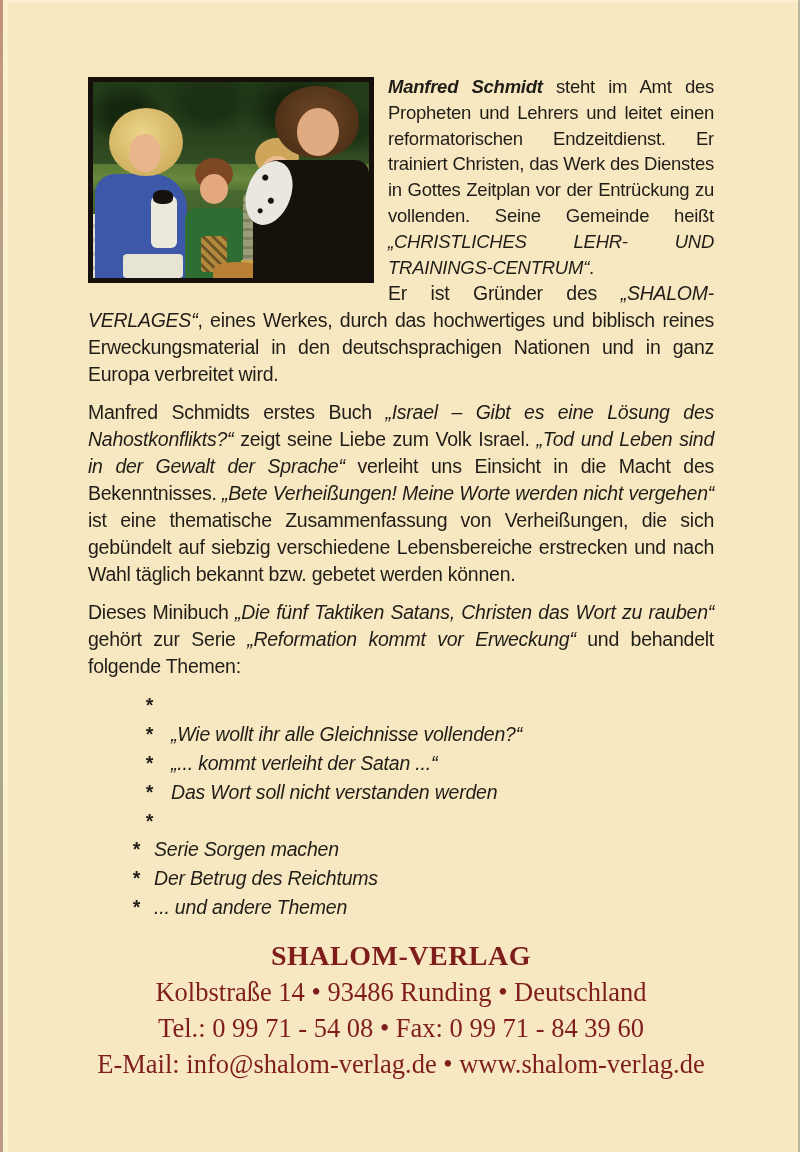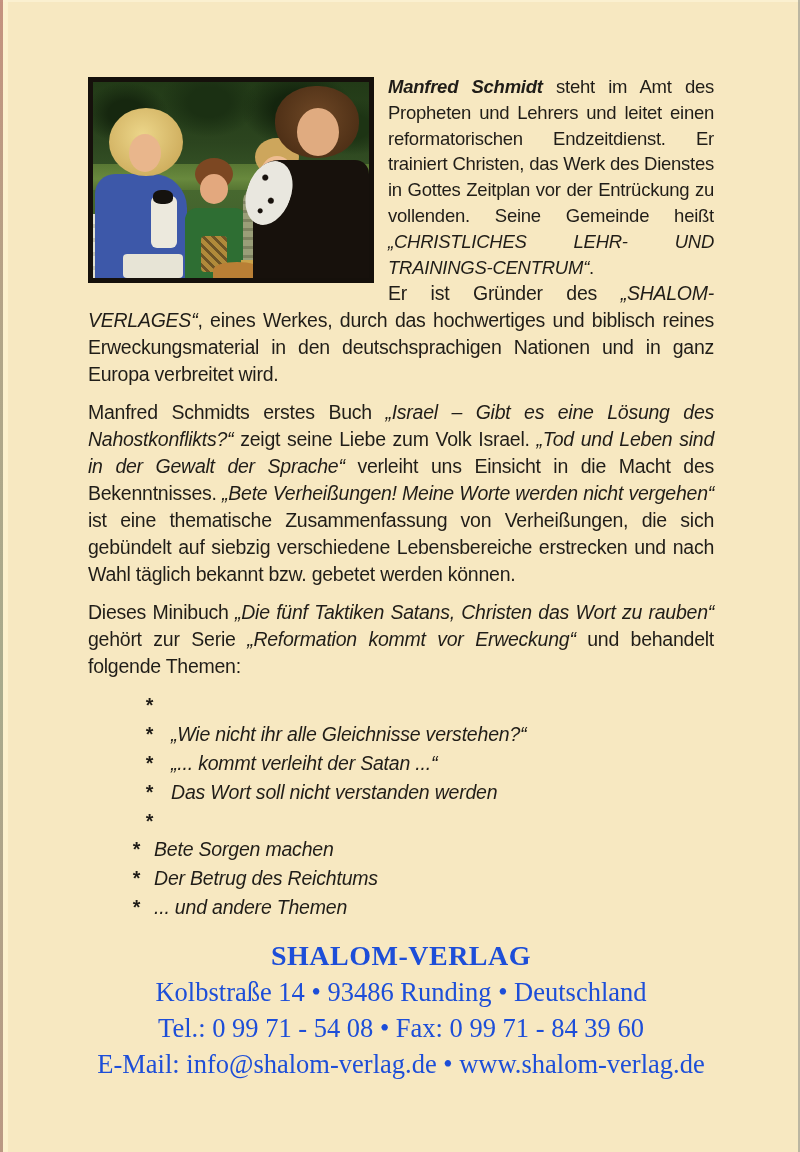--- a/index.html
+++ b/index.html
@@ -87,21 +87,21 @@
   
   .themes{margin:4px 0 0 0;padding:0;list-style:none;font-style:italic;}
   .theme{display:flex;font-size:19.5px;line-height:28.8px;letter-spacing:-0.2px;padding-left:57px;}
   .theme .star{font-weight:bold;font-style:italic;width:26px;flex:none;}
   .theme.tight{padding-left:44px;}
   .theme.tight .star{width:22px;}
 
   
   .publisher{
     font-family:"Liberation Serif",serif;
-    text-align:center;margin-top:16px;line-height:36px;color:#1d4ed8;
+    text-align:center;margin-top:16px;line-height:36px;color:#7f1d1d;
   }
   .pub-name{font-weight:bold;font-size:28px;letter-spacing:0.5px;}
   .pub-line{font-size:26.5px;}
 </style>
 </head>
 <body>
 
 <div class="page">
   <div class="edge edge-top"></div>
   <div class="edge edge-left"></div>
@@ -151,36 +151,36 @@
     <p class="para">
       <span>Dieses Minibuch </span><span class="it">„Die fünf Taktiken Satans, Christen das Wort zu rauben“</span><span> gehört zur Serie </span><span class="it">„Reformation kommt vor Erweckung“</span><span> und behandelt folgende Themen:</span>
     </p>
 
     <ul class="themes">
       <li class="theme">
           <span class="star">*</span>
         </li>
       <li class="theme">
           <span class="star">*</span>
-          <span>„Wie nicht ihr alle Gleichnisse verstehen?“</span>
+          <span>„Wie wollt ihr alle Gleichnisse vollenden?“</span>
         </li>
       <li class="theme">
           <span class="star">*</span>
           <span>„... kommt verleiht der Satan ...“</span>
         </li>
       <li class="theme">
           <span class="star">*</span>
           <span>Das Wort soll nicht verstanden werden</span>
         </li>
       <li class="theme">
           <span class="star">*</span>
         </li>
       <li class="theme tight">
           <span class="star">*</span>
-          <span>Bete Sorgen machen</span>
+          <span>Serie Sorgen machen</span>
         </li>
       <li class="theme tight">
           <span class="star">*</span>
           <span>Der Betrug des Reichtums</span>
         </li>
       <li class="theme tight">
           <span class="star">*</span>
           <span>... und andere Themen</span>
         </li>
     </ul>

